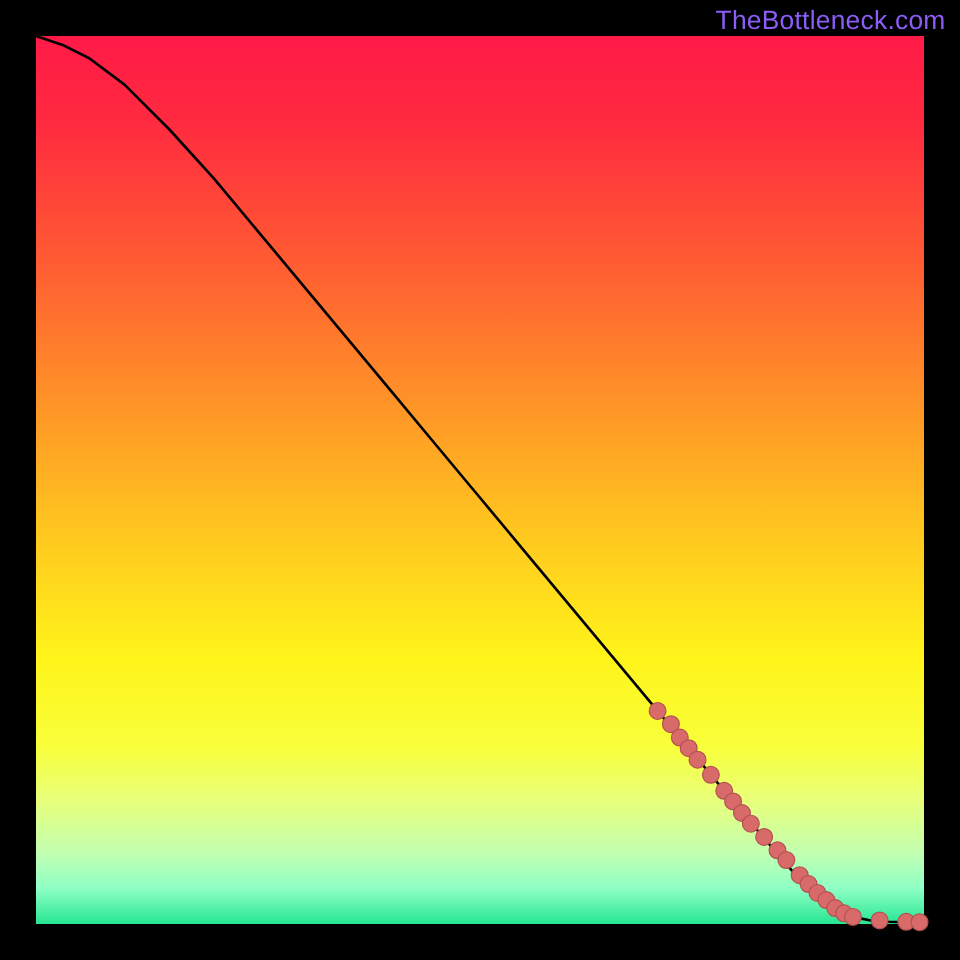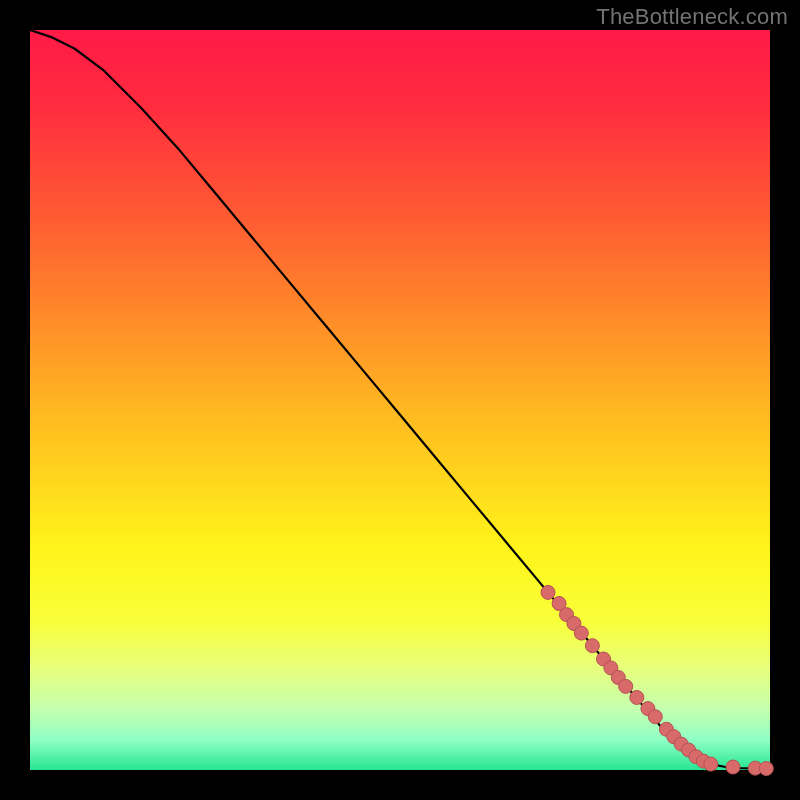--- a/index.html
+++ b/index.html
@@ -14,21 +14,21 @@
   .frame {
     position: relative;
     width: 800px;
     height: 800px;
     background: #000;
   }
   .watermark {
     position: absolute;
     top: 4px;
     right: 12px;
-    color: #737373;
+    color: #8b5cf6;
     font-size: 22px;
     font-weight: 400;
     letter-spacing: 0.2px;
     z-index: 5;
     margin-left: 12px;
   }
   .plot-area {
     position: absolute;
     left: 30px;
     top: 30px;

